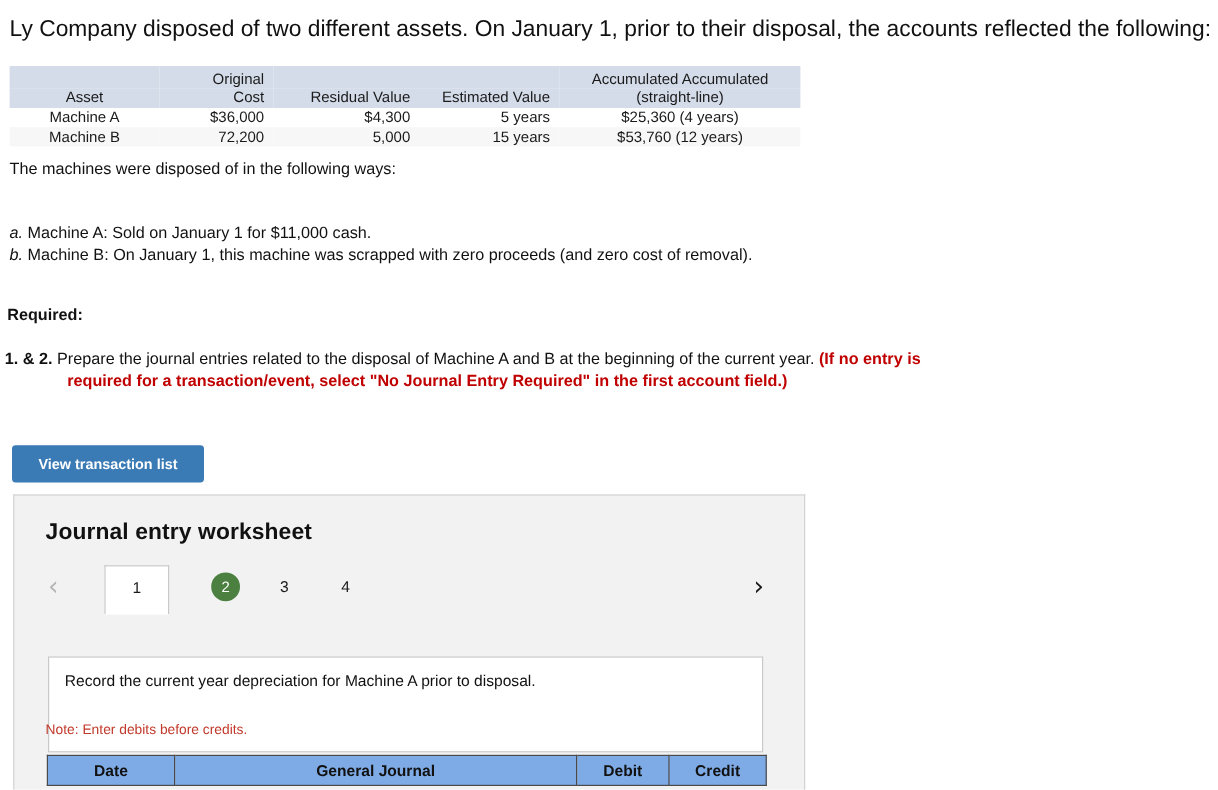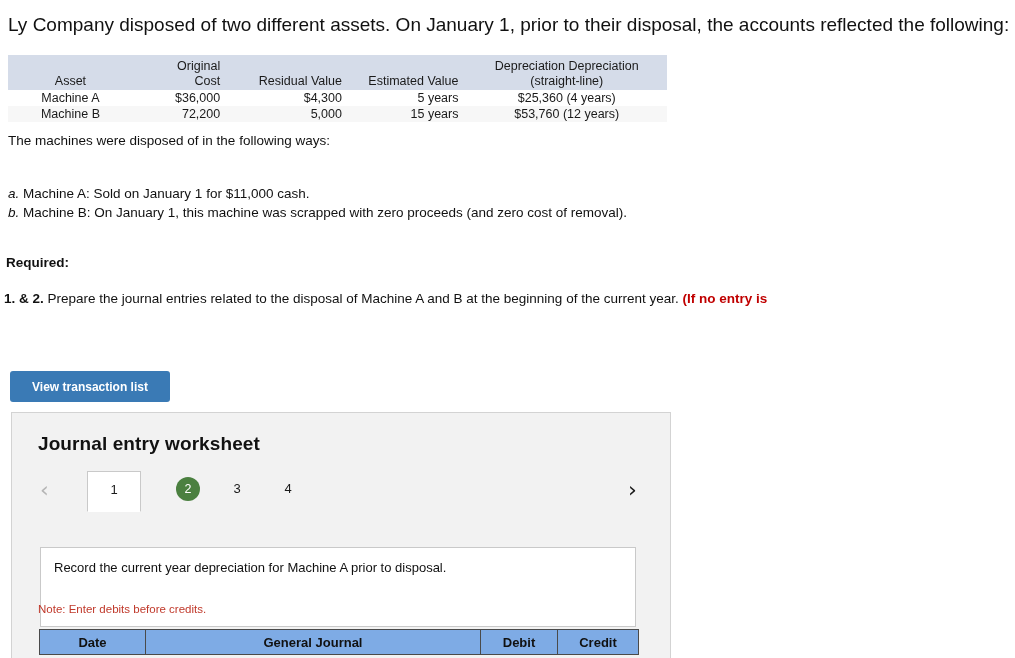--- a/index.html
+++ b/index.html
@@ -260,21 +260,21 @@
 
 <div class="intro">Ly Company disposed of two different assets. On January 1, prior to their disposal, the accounts reflected the following:</div>
 
 <table class="fact-table">
   <thead>
     <tr class="hdr-top">
       <td class="c-asset"></td>
       <td class="c-cost">Original</td>
       <td class="c-resid"></td>
       <td class="c-life"></td>
-      <td class="c-accum">Depreciation Depreciation</td>
+      <td class="c-accum">Accumulated Accumulated</td>
     </tr>
     <tr class="hdr-bot">
       <td class="c-asset">Asset</td>
       <td class="c-cost">Cost</td>
       <td class="c-resid">Residual Value</td>
       <td class="c-life">Estimated Value</td>
       <td class="c-accum">(straight-line)</td>
     </tr>
   </thead>
   <tbody>
@@ -302,20 +302,21 @@
     <span class="mark">a.</span><span> Machine A: Sold on January 1 for $11,000 cash.</span>
   </div>
   <div>
     <span class="mark">b.</span><span> Machine B: On January 1, this machine was scrapped with zero proceeds (and zero cost of removal).</span>
   </div>
 </div>
 
 <div class="required-head">Required:</div>
 <div class="required-body">
   <span class="num">1. &amp; 2.</span><span> Prepare the journal entries related to the disposal of Machine A and B at the beginning of the current year. </span><span class="red">(If no entry is</span>
+  <span class="red indent2">required for a transaction/event, select "No Journal Entry Required" in the first account field.)</span>
 </div>
 
 <button class="vtl-button">View transaction list</button>
 
 <div class="panel">
 
   <div class="panel-title">Journal entry worksheet</div>
 
   <div class="tabstrip">
     <div class="nav-chevron nav-prev">‹</div>

